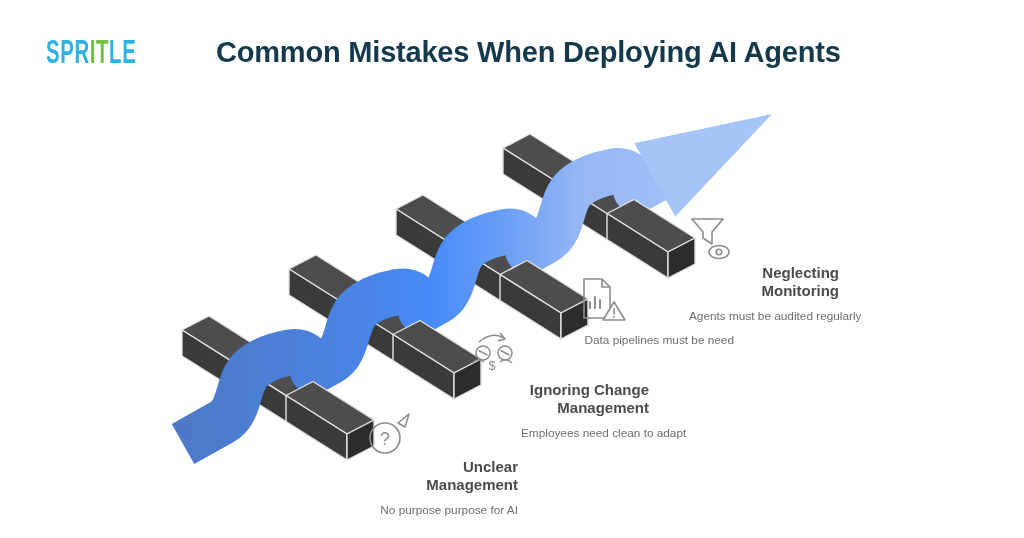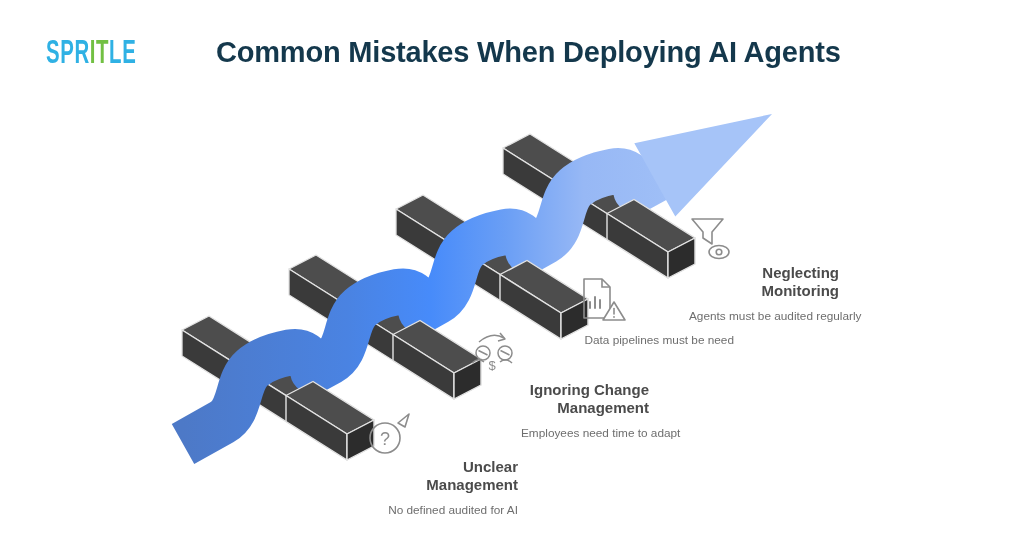--- a/index.html
+++ b/index.html
@@ -164,25 +164,25 @@
   <div class="icon icon-4">
     <svg width="50" height="48" viewBox="0 0 50 48" fill="none" stroke="#8c8c8c" stroke-width="1.6">
       <path d="M 6 5 H 37 L 26 18 V 30 L 17 24 V 18 Z" stroke-linejoin="round"></path>
       <ellipse cx="33" cy="38" rx="10" ry="6.5"></ellipse>
       <circle cx="33" cy="38" r="2.8"></circle>
     </svg>
   </div>
 
   <div class="step step-1">
     <h3>Unclear Management</h3>
-    <p>No defined audited for AI</p>
+    <p>No purpose purpose for AI</p>
   </div>
   <div class="step step-2">
     <h3>Ignoring Change Management</h3>
-    <p>Employees need time to adapt</p>
+    <p>Employees need clean to adapt</p>
   </div>
   <div class="step step-3">
     <p>Data pipelines must be need</p>
   </div>
   <div class="step step-4">
     <h3>Neglecting Monitoring</h3>
     <p>Agents must be audited regularly</p>
   </div>
 
 </div>

